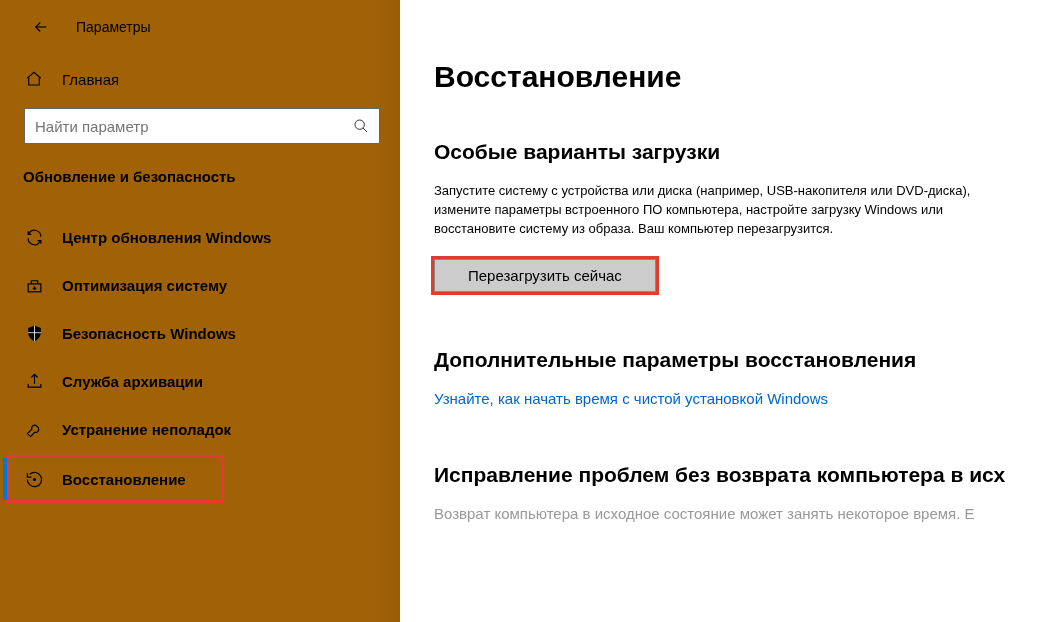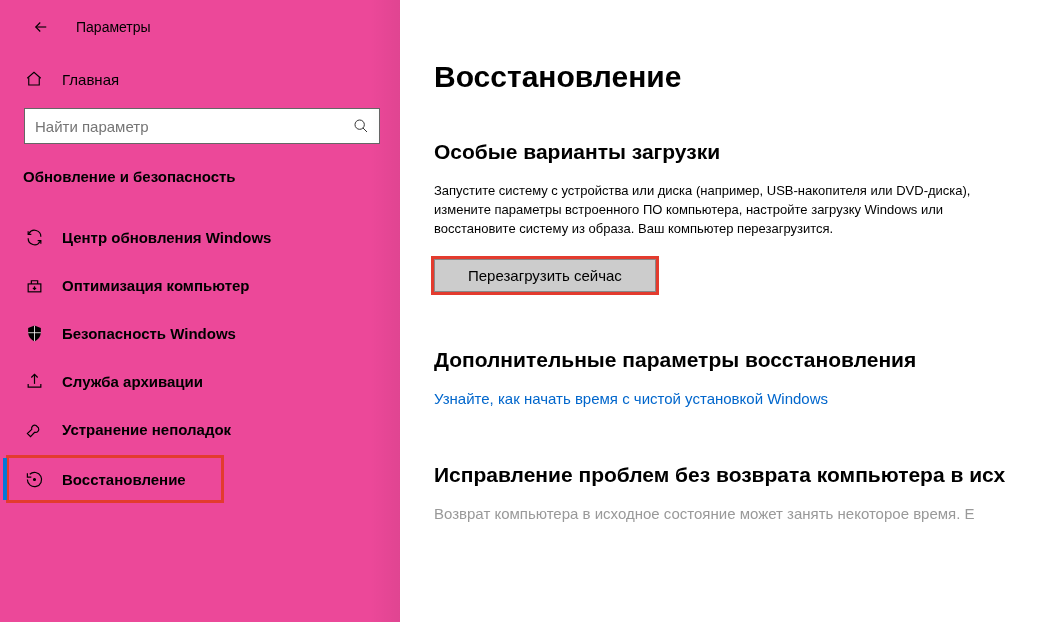--- a/index.html
+++ b/index.html
@@ -8,21 +8,21 @@
     background: #ffffff;
     color: #000;
     width: 1059px;
     height: 622px;
     overflow: hidden;
     display: flex;
   }
   .sidebar {
     width: 400px;
     height: 100%;
-    background: #ec4899;
+    background: #a16207;
     position: relative;
     padding-top: 8px;
   }
   .sidebar::after {
     content: "";
     position: absolute;
     top: 0; right: 0;
     width: 30px;
     height: 100%;
     background: linear-gradient(to right, rgba(0,0,0,0) 0%, rgba(0,0,0,0.05) 100%);
@@ -210,21 +210,21 @@
 
   <div class="nav-item">
     <span class="icon">
       <svg width="19" height="19" viewBox="0 0 24 24" fill="none" stroke="#000" stroke-width="1.5">
           <rect x="4" y="10" width="16" height="10"></rect>
           <path d="M8 10V6h8v4"></path>
           <path d="M12 13v4"></path>
           <path d="M10 15l2 2 2-2"></path>
         </svg>
     </span>
-    <span class="label">Оптимизация компьютер</span>
+    <span class="label">Оптимизация систему</span>
   </div>
 
   <div class="nav-item">
     <span class="icon">
       <svg width="19" height="19" viewBox="0 0 24 24" fill="#000">
           <path d="M12 2l8 3v5c0 6-4 10-8 12-4-2-8-6-8-12V5l8-3z"></path>
           <path d="M12 2v20" stroke="#fff" stroke-width="1"></path>
           <path d="M4 11h16" stroke="#fff" stroke-width="1"></path>
         </svg>
     </span>

